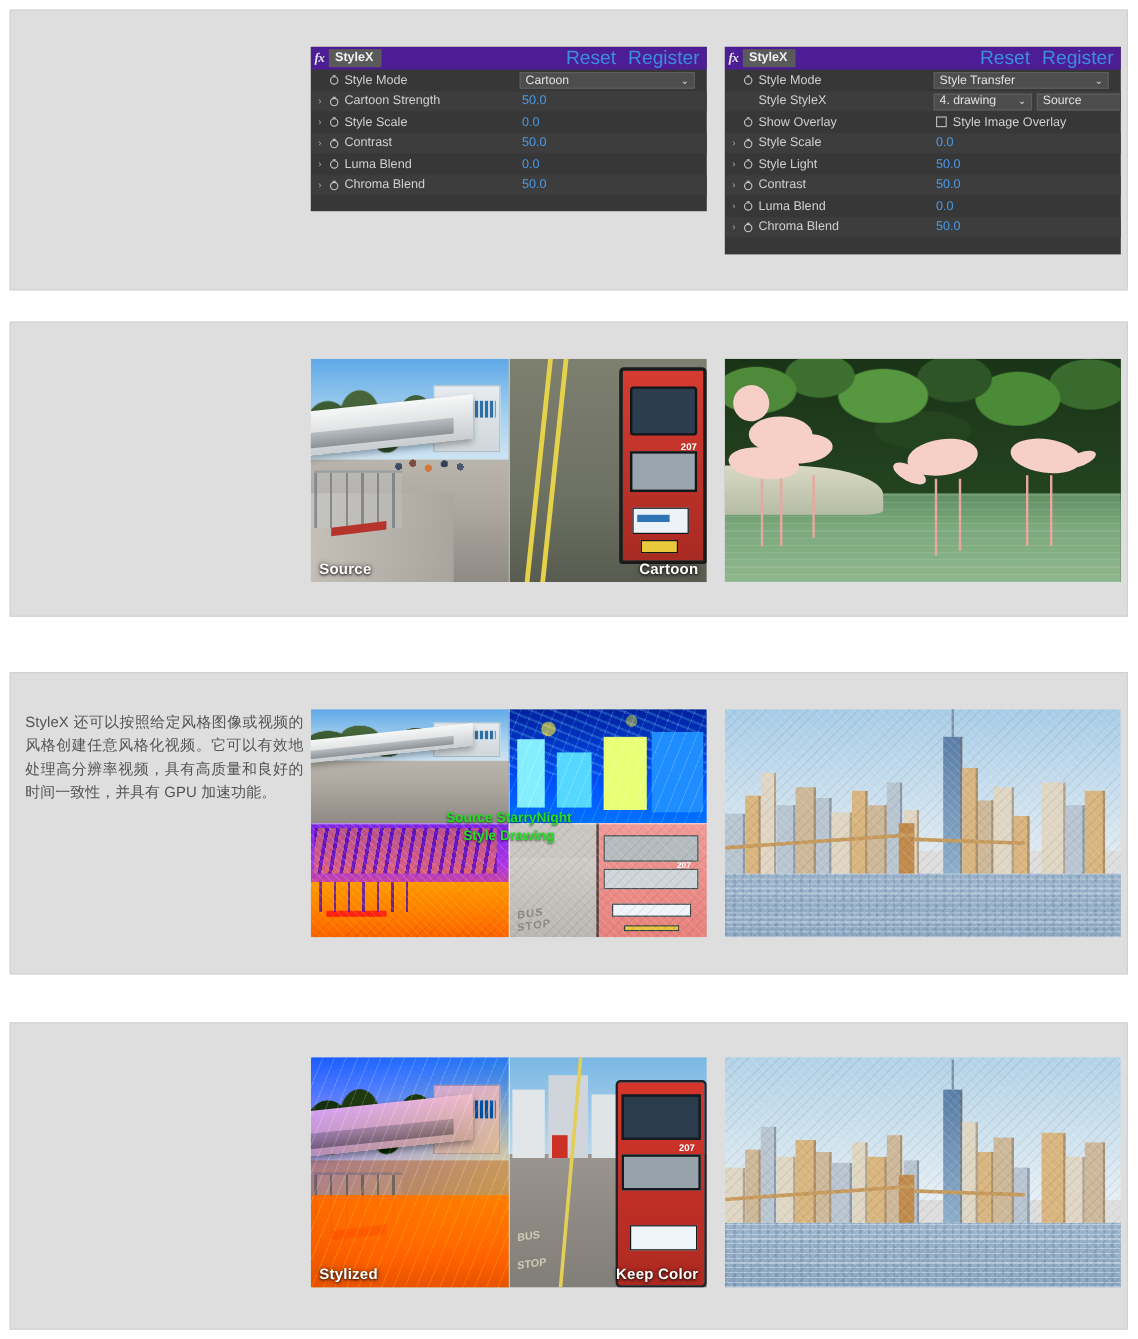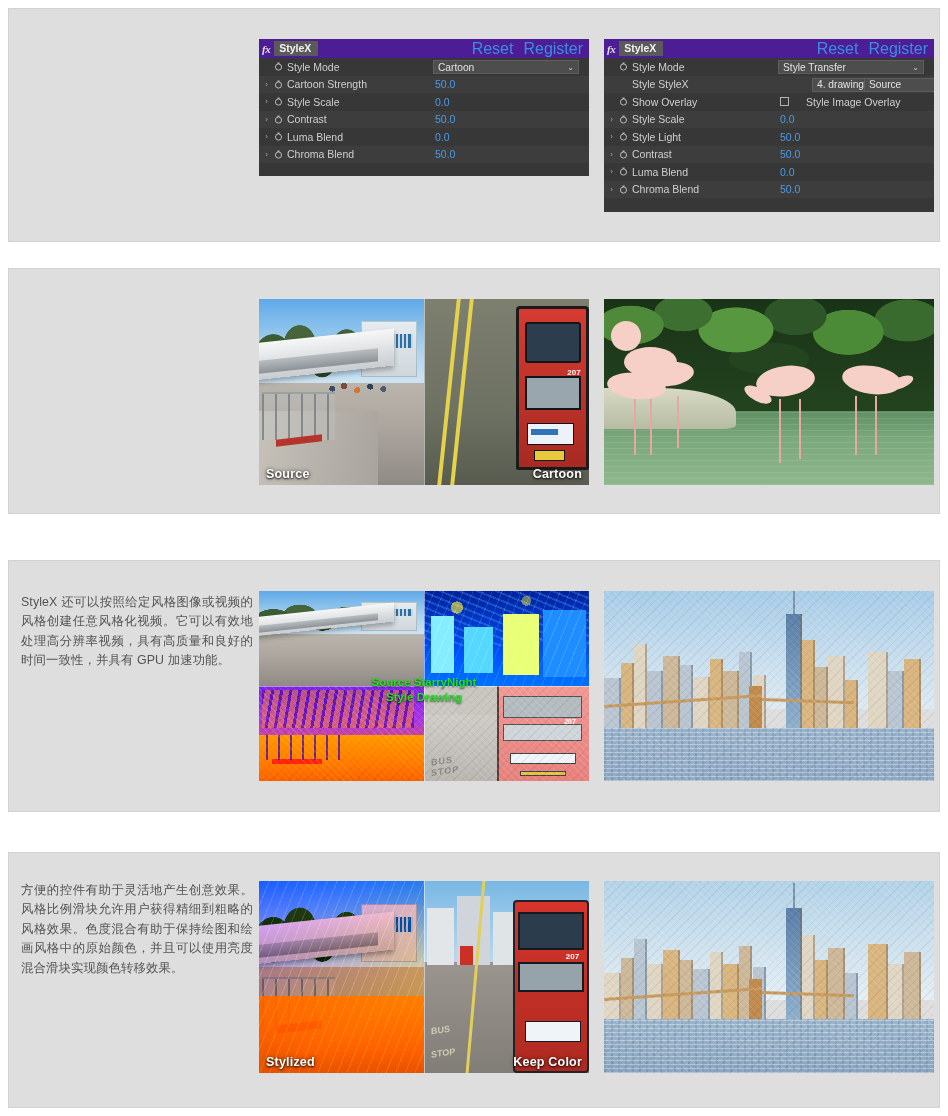--- a/index.html
+++ b/index.html
@@ -144,29 +144,29 @@
     color: #e2e2e2;
     font-size: 10.2px;
     padding: 0 4px;
     justify-content: space-between;
   }
   .dd .caret { font-size: 8px; color: #cfcfcf; margin-left: 4px; }
   .dd .dd-text { overflow: hidden; white-space: nowrap; }
 
   #dd-style-mode-cartoon { left: 174px; top: 2px; width: 146px; }
   #dd-style-mode-transfer { left: 174px; top: 2px; width: 146px; }
-  #dd-style-image { left: 174px; top: 2px; width: 82px; margin-left: 34px; }
+  #dd-style-image { left: 174px; top: 2px; width: 82px; }
   #dd-style-source { left: 260px; top: 2px; width: 80px; }
 
   .checkbox-wrap {
     position: absolute;
     left: 176px;
     display: flex;
     align-items: center;
-    gap: 17px;
+    gap: 5px;
   }
   .checkbox {
     width: 9px; height: 9px;
     border: 1px solid #b4b4b4;
     background: #373737;
     flex: 0 0 9px;
   }
   .checkbox-label { color: #cfcfcf; font-size: 10.5px; white-space: nowrap; }
   .img-box {
     position: absolute;
@@ -675,21 +675,20 @@
         <div class="bld warm" style="left:91%; width:5%; height:36%;"></div>
         <div class="bridge-tower" style="left:44%; bottom:28%; width:4%; height:22%;"></div>
         <div class="bridge-deck" style="left:0%; bottom:44%; width:48%; transform: rotate(-4deg); transform-origin: right center;"></div>
         <div class="bridge-deck" style="left:48%; bottom:42%; width:28%; transform: rotate(2deg); transform-origin: left center;"></div>
         <div class="hatch"></div>
       </div>
     </div>
   </div>
 
   <div class="section" id="section-4">
-    <div class="desc">方便的控件有助于灵活地产生创意效果。风格比例滑块允许用户获得精细到粗略的风格效果。色度混合有助于保持绘图和绘画风格中的原始颜色，并且可以使用亮度混合滑块实现颜色转移效果。</div>
 
     <div class="img-box" style="left:250px; top:28px; width:330px; height:192px;">
       <div class="scene painted" style="right:50%;">
         <div class="sky-real"></div>
         <div class="trees-real"></div>
         <div class="building-real"></div>
         <div class="ground-real"></div>
         <div class="canopy-real"></div>
         <div class="canopy-real2"></div>
         <div class="rail-real"></div>

